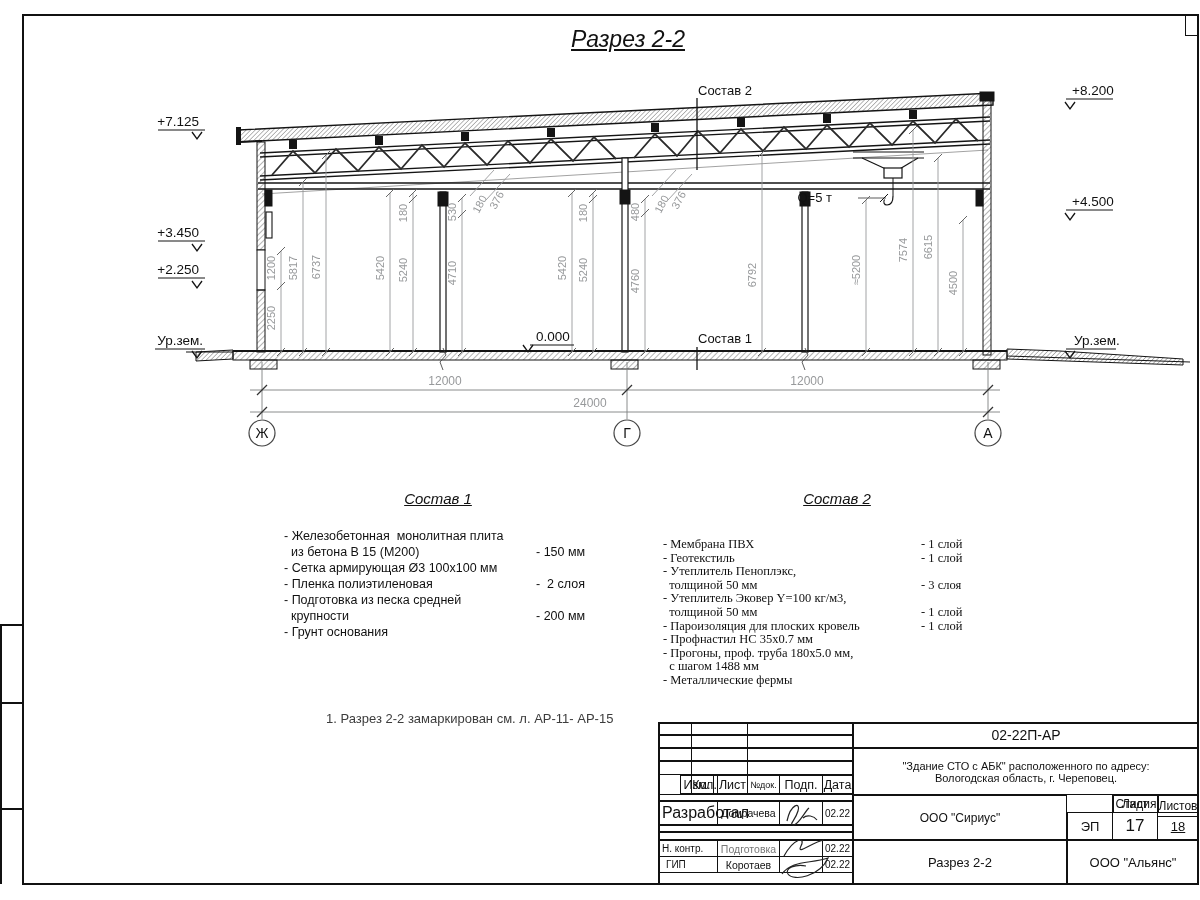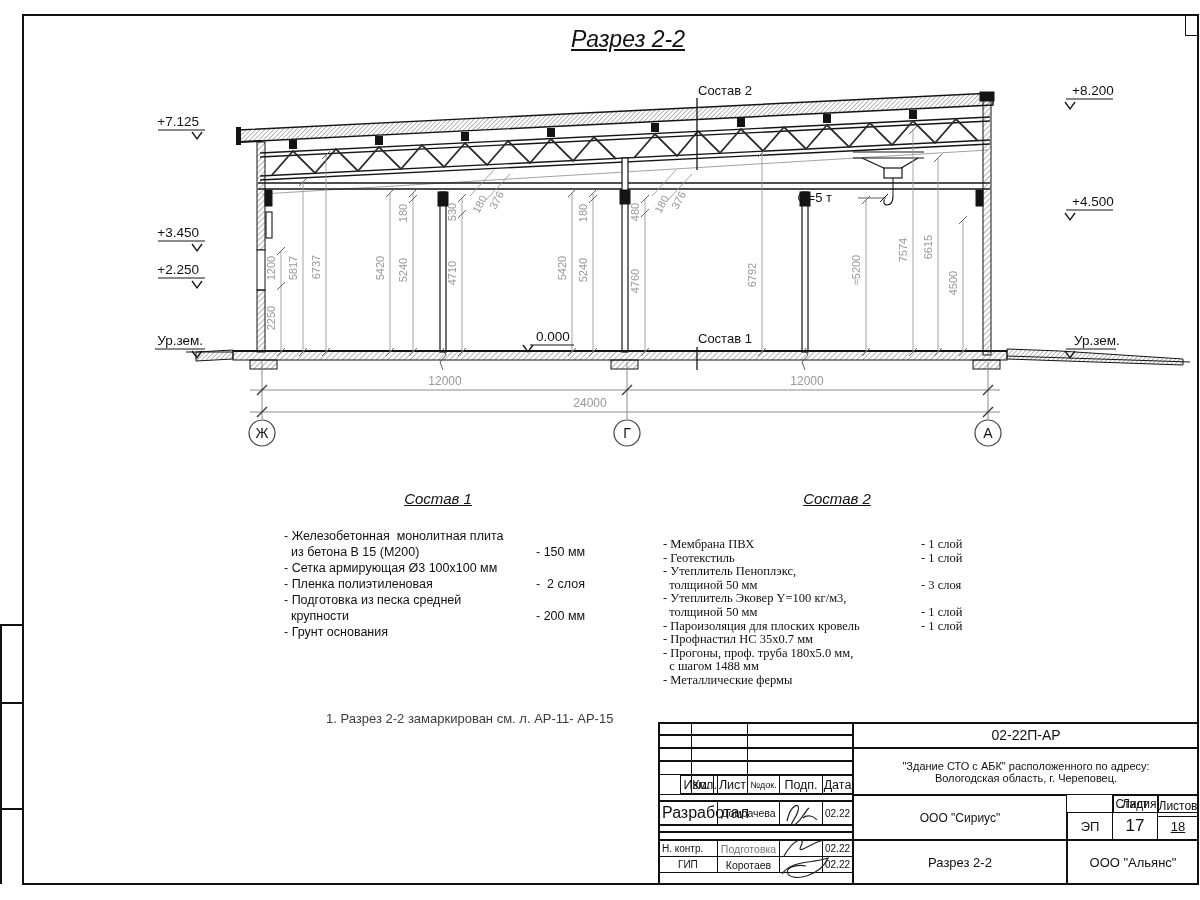--- a/index.html
+++ b/index.html
@@ -404,21 +404,21 @@
 <div class="cell" style="left:658px;top:801px;width:60px;height:24px;font-size:16px;justify-content:flex-start;padding-left:3px;">Разработал</div>
 <div class="cell" style="left:717px;top:801px;width:63px;height:24px;font-size:10.5px;">Домрачева</div>
 <div class="cell" style="left:779px;top:801px;width:44px;height:24px;"></div>
 <div class="cell" style="left:822px;top:801px;width:31px;height:24px;font-size:10px;">02.22</div>
 <div class="cell" style="left:658px;top:825px;width:195px;height:7px;"></div>
 <div class="cell" style="left:658px;top:832px;width:195px;height:8px;"></div>
 <div class="cell" style="left:658px;top:840px;width:60px;height:17px;font-size:10px;justify-content:flex-start;padding-left:3px;">Н. контр.</div>
 <div class="cell" style="left:717px;top:840px;width:63px;height:17px;font-size:10.5px;color:#777;">Подготовка</div>
 <div class="cell" style="left:779px;top:840px;width:44px;height:17px;"></div>
 <div class="cell" style="left:822px;top:840px;width:31px;height:17px;font-size:10px;">02.22</div>
-<div class="cell" style="left:658px;top:856px;width:60px;height:17px;font-size:10px;justify-content:flex-start;padding-left:19px;">ГИП</div>
+<div class="cell" style="left:658px;top:856px;width:60px;height:17px;font-size:10px;justify-content:flex-start;padding-left:7px;">ГИП</div>
 <div class="cell" style="left:717px;top:856px;width:63px;height:17px;font-size:10.5px;">Коротаев</div>
 <div class="cell" style="left:779px;top:856px;width:44px;height:17px;"></div>
 <div class="cell" style="left:822px;top:856px;width:31px;height:17px;font-size:10px;">02.22</div>
 <div class="cell" style="left:658px;top:872px;width:195px;height:13px;"></div>
 
 <svg class="abs" style="left:781px;top:799px;" width="42" height="30" viewBox="0 0 42 30">
   <path d="M6,22 C10,4 20,3 17,12 C14,22 8,25 12,26 C17,27 24,12 28,9 M22,19 C26,15 33,17 36,21" fill="none" stroke="#222" stroke-width="1.2"></path>
 </svg>
 <svg class="abs" style="left:776px;top:834px;" width="70" height="50" viewBox="0 0 70 50">
   <path d="M8,22 C18,4 30,2 25,12 C20,22 36,8 48,6 M6,40 C16,26 34,30 52,24 C44,42 18,48 12,40 C8,34 20,30 30,32" fill="none" stroke="#222" stroke-width="1.2"></path>

